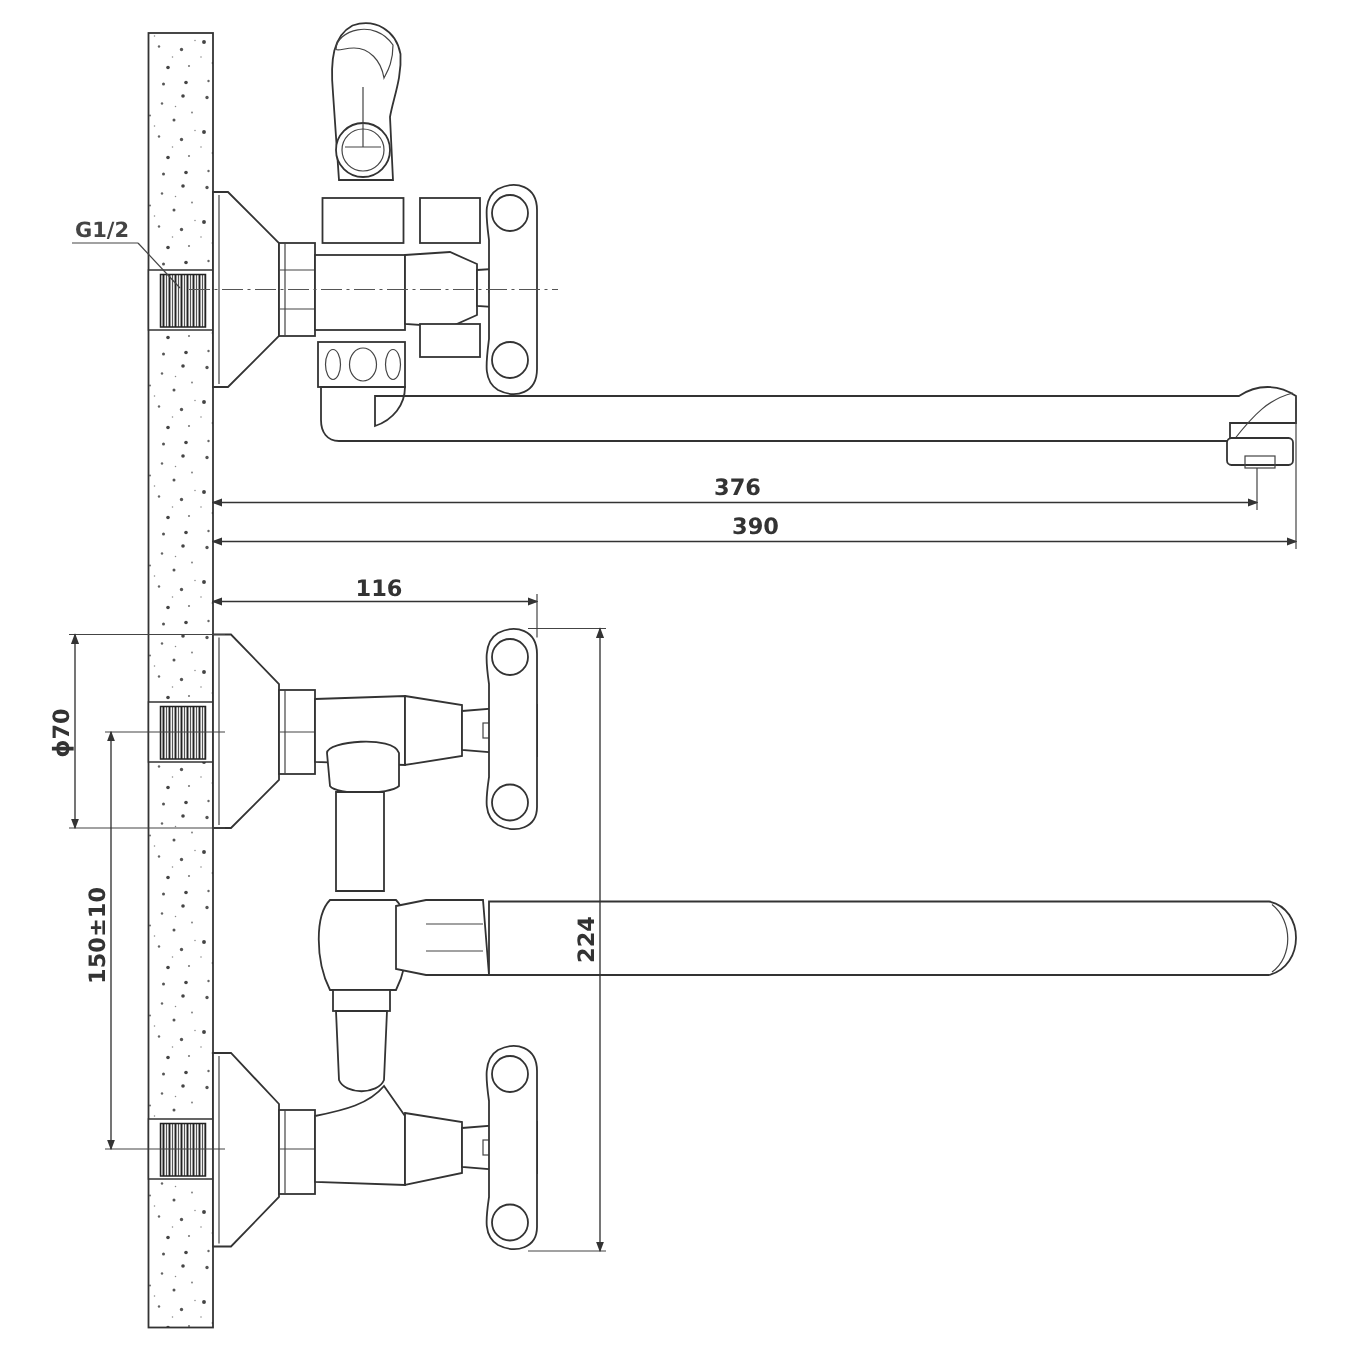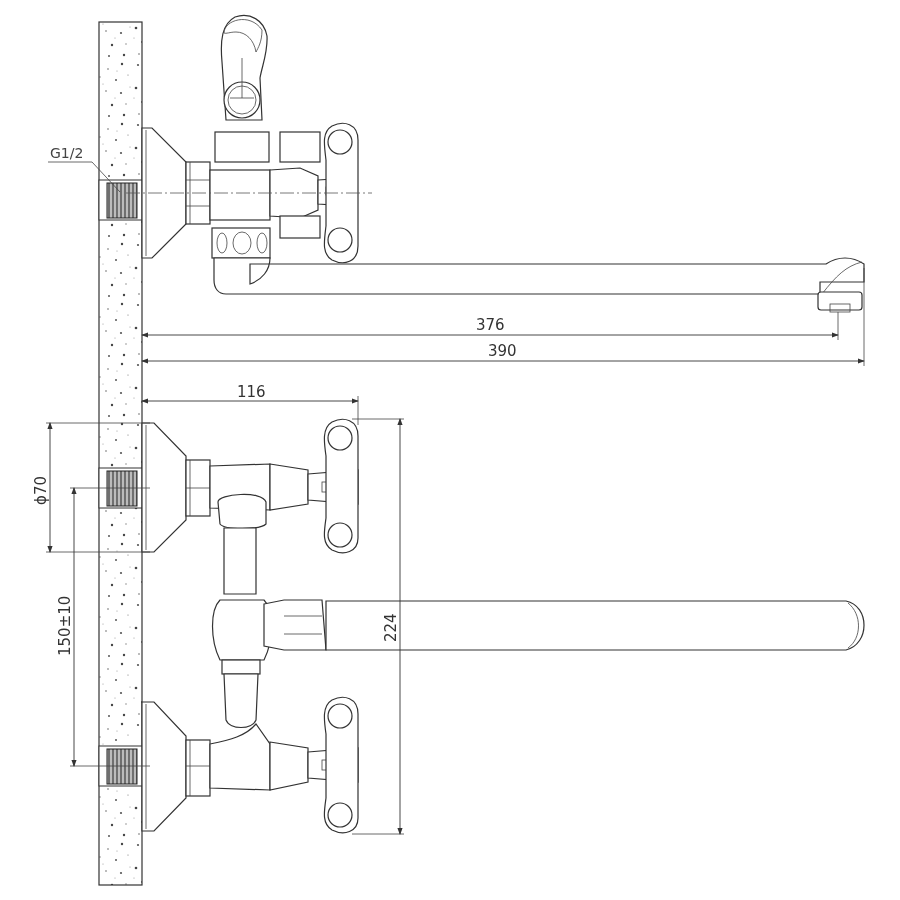--- a/index.html
+++ b/index.html
@@ -1,17 +1,17 @@
 <!DOCTYPE html>
 <html><head>
   <meta charset="utf-8">
   <style>
     html, body { margin: 0; padding: 0; background: #ffffff; }
     body { width: 900px; height: 900px; overflow: hidden; }
-    #drawing { position: absolute; left: 0; top: 0; width: 900px; height: 768px; }
+    #drawing { position: absolute; left: 0; top: 0; width: 900px; height: 768px; font-weight: bold; }
     svg text { font-family: "DejaVu Sans", sans-serif; fill: #444; }
     .lnf { stroke: #333; stroke-width: 1.2; fill: #fff; }
     .thin { stroke: #444; stroke-width: 0.8; fill: none; }
     .dim { stroke: #333; stroke-width: 0.9; fill: none; }
     .center { stroke: #555; stroke-width: 0.8; stroke-dasharray: 14 3 2 3; fill: none; }
     .dimtext { font-size: 15px; fill: #333; }
   </style>
 </head>
 <body>
 

